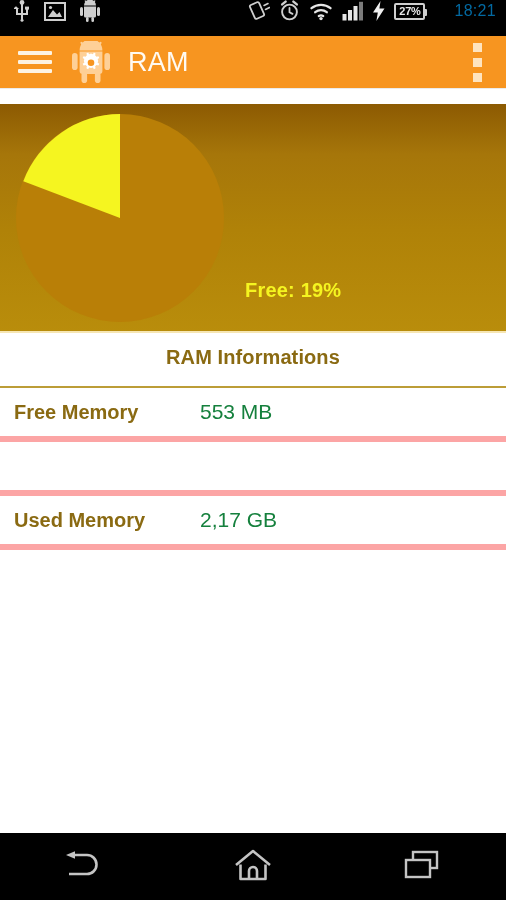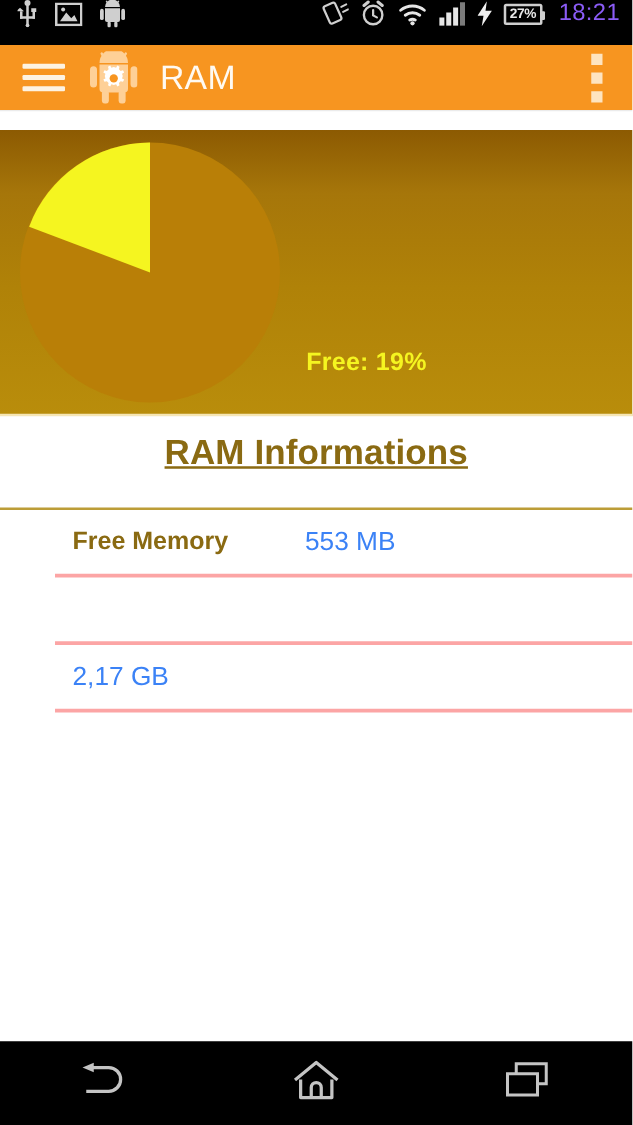--- a/index.html
+++ b/index.html
@@ -24,21 +24,21 @@
   .battery-pill{
     display:flex; align-items:center; justify-content:center;
     border:2px solid #cfcfcf; border-radius:2px;
     height:17px; padding:0 3px; position:relative;
     color:#e8e8e8; font-size:11px; font-weight:bold; letter-spacing:-0.3px;
   }
   .battery-pill:after{
     content:""; position:absolute; right:-4px; top:4px;
     width:3px; height:7px; background:#cfcfcf; border-radius:0 1px 1px 0;
   }
-  .status-clock{ color:#8b5cf6; font-size:19px; letter-spacing:0.3px; margin-left:4px; }
+  .status-clock{ color:#0369a1; font-size:16px; letter-spacing:0.3px; margin-left:20px; }
 
   
   .app-bar{
     position:absolute; left:0; top:36px; width:506px; height:52px;
     background:#f79520;
     display:flex; align-items:center; padding:0 16px 0 18px;
     box-shadow:0 1px 0 rgba(0,0,0,.08);
   }
   .hamburger{ width:34px; height:26px; display:flex; flex-direction:column; justify-content:center; gap:5px; cursor:pointer; }
   .hamburger span{ display:block; height:4px; background:#fdf3e2; border-radius:1px; }
@@ -59,30 +59,30 @@
   }
   .pie-wrap{ position:absolute; left:12px; top:6px; }
   .free-label{
     position:absolute; left:245px; top:175px;
     color:#f5f520; font-size:20px; font-weight:bold; letter-spacing:0.2px;
   }
 
   
   .info-section{ position:absolute; left:0; top:333px; width:506px; background:#fff; }
   .section-title{
-    text-align:center; color:#8a6a12; font-size:28px; font-weight:bold;
-    padding:13px 0 28px; letter-spacing:0.1px;text-decoration:underline;
+    text-align:center; color:#8a6a12; font-size:20px; font-weight:bold;
+    padding:13px 0 17px; letter-spacing:0.1px;
   }
   .title-rule{ height:2px; background:#b08c14; opacity:.85; }
   .info-row{
     display:flex; align-items:center; height:54px;
-    border-bottom:3px solid #fca5a5; padding:0 14px;margin-left:44px;
+    border-bottom:6px solid #fca5a5; padding:0 14px;
   }
   .info-label{ color:#8a6a12; font-size:20px; font-weight:bold; width:186px; }
-  .info-value{ color:#3b82f6; font-size:21px; }
+  .info-value{ color:#15803d; font-size:21px; }
 
   
   .nav-bar{
     position:absolute; left:0; bottom:0; width:506px; height:67px;
     background:#000; display:flex; align-items:center;
   }
   .nav-btn{ flex:1; display:flex; align-items:center; justify-content:center; cursor:pointer; }
 </style>
 </head>
 <body>
@@ -229,20 +229,21 @@
 
   <div class="info-row">
     <div class="info-label">Free Memory</div>
     <div class="info-value">553 MB</div>
   </div>
 
   <div class="info-row">
   </div>
 
   <div class="info-row">
+    <div class="info-label">Used Memory</div>
     <div class="info-value">2,17 GB</div>
   </div>
 </div>
 
 <div class="nav-bar">
   <div class="nav-btn">
     <span>
       <svg width="46" height="34" viewBox="0 0 46 34">
         <path d="M8 26h18a9.5 9.5 0 0 0 0-19H12" fill="none" stroke="#c4c4c4" stroke-width="2.6"></path>
         <polygon points="14,3.2 14,10.8 5,7" fill="#c4c4c4"></polygon>

